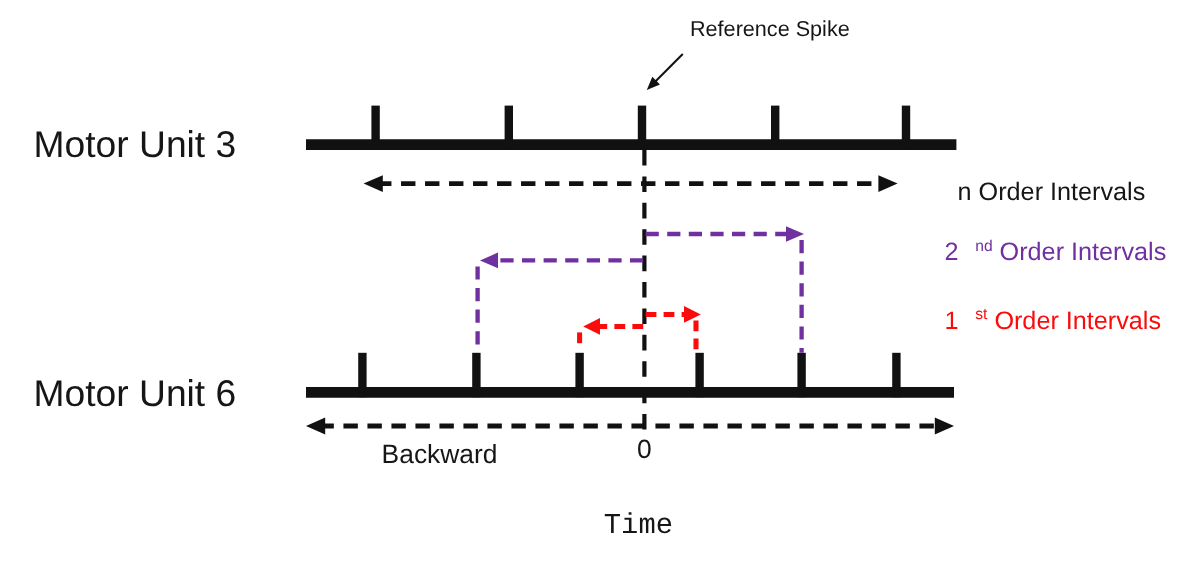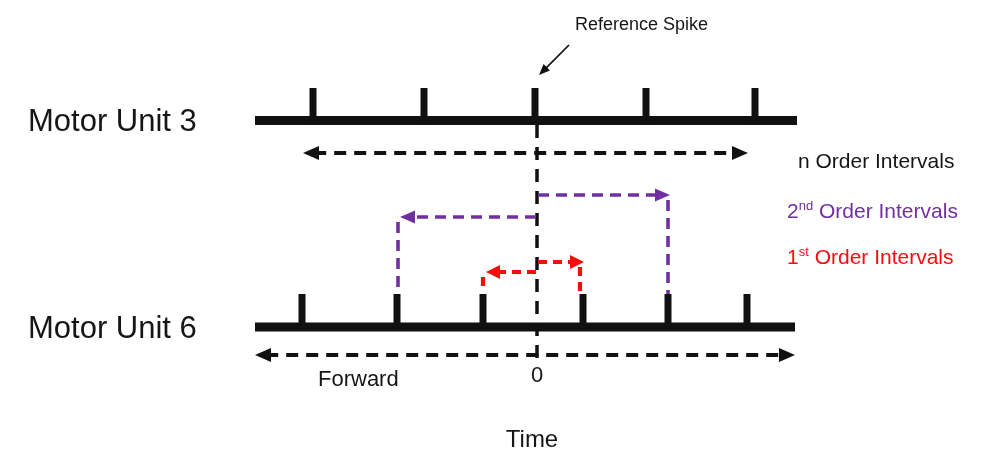--- a/index.html
+++ b/index.html
@@ -14,20 +14,21 @@
   .lbl{
     position:absolute;
     line-height:1.15;
     white-space:nowrap;
     color:#161616;
   }
   .lbl sup{
     font-size:62%;
     line-height:0;
     vertical-align:super;
+    margin-left:14px;
   }
   .unit-label{font-size:31px;}
   .ref-label{font-size:18px;}
   .order-label{font-size:21px;}
   .axis-label{font-size:22px;}
   .time-label{font-size:24px;}
   .centered{transform:translateX(-50%);}
 </style>
 </head>
 <body>
@@ -76,23 +77,23 @@
   <div class="lbl unit-label" style="left:28px;top:310px;">Motor Unit 6</div>
 
   <div class="lbl ref-label" style="left:575px;top:14px;">Reference Spike</div>
 
   <div class="lbl order-label" style="left:798px;top:149px;">n Order Intervals</div>
 
   <div class="lbl order-label" style="left: 787px; top: 199px; color: rgb(112, 48, 160);">
     <span>2</span><sup>nd</sup><span> Order Intervals</span>
   </div>
 
-  <div class="lbl order-label" style="left: 787px; top: 245px; color: rgb(250, 11, 12);">
+  <div class="lbl order-label" style="left: 787px; top: 256px; color: rgb(250, 11, 12);">
     <span>1</span><sup>st</sup><span> Order Intervals</span>
   </div>
 
-  <div class="lbl axis-label" style="left:318px;top:366px;">Forward</div>
+  <div class="lbl axis-label" style="left:318px;top:366px;">Backward</div>
 
   <div class="lbl axis-label centered" style="left:537px;top:362px;">0</div>
 
 
-  <div class="lbl time-label centered" style="left:532px;top:425px;">Time</div>
+  <div class="lbl time-label centered" style="left:532px;top:425px;font-family:Liberation Mono, monospace;">Time</div>
 </div>
 
 </body></html>

